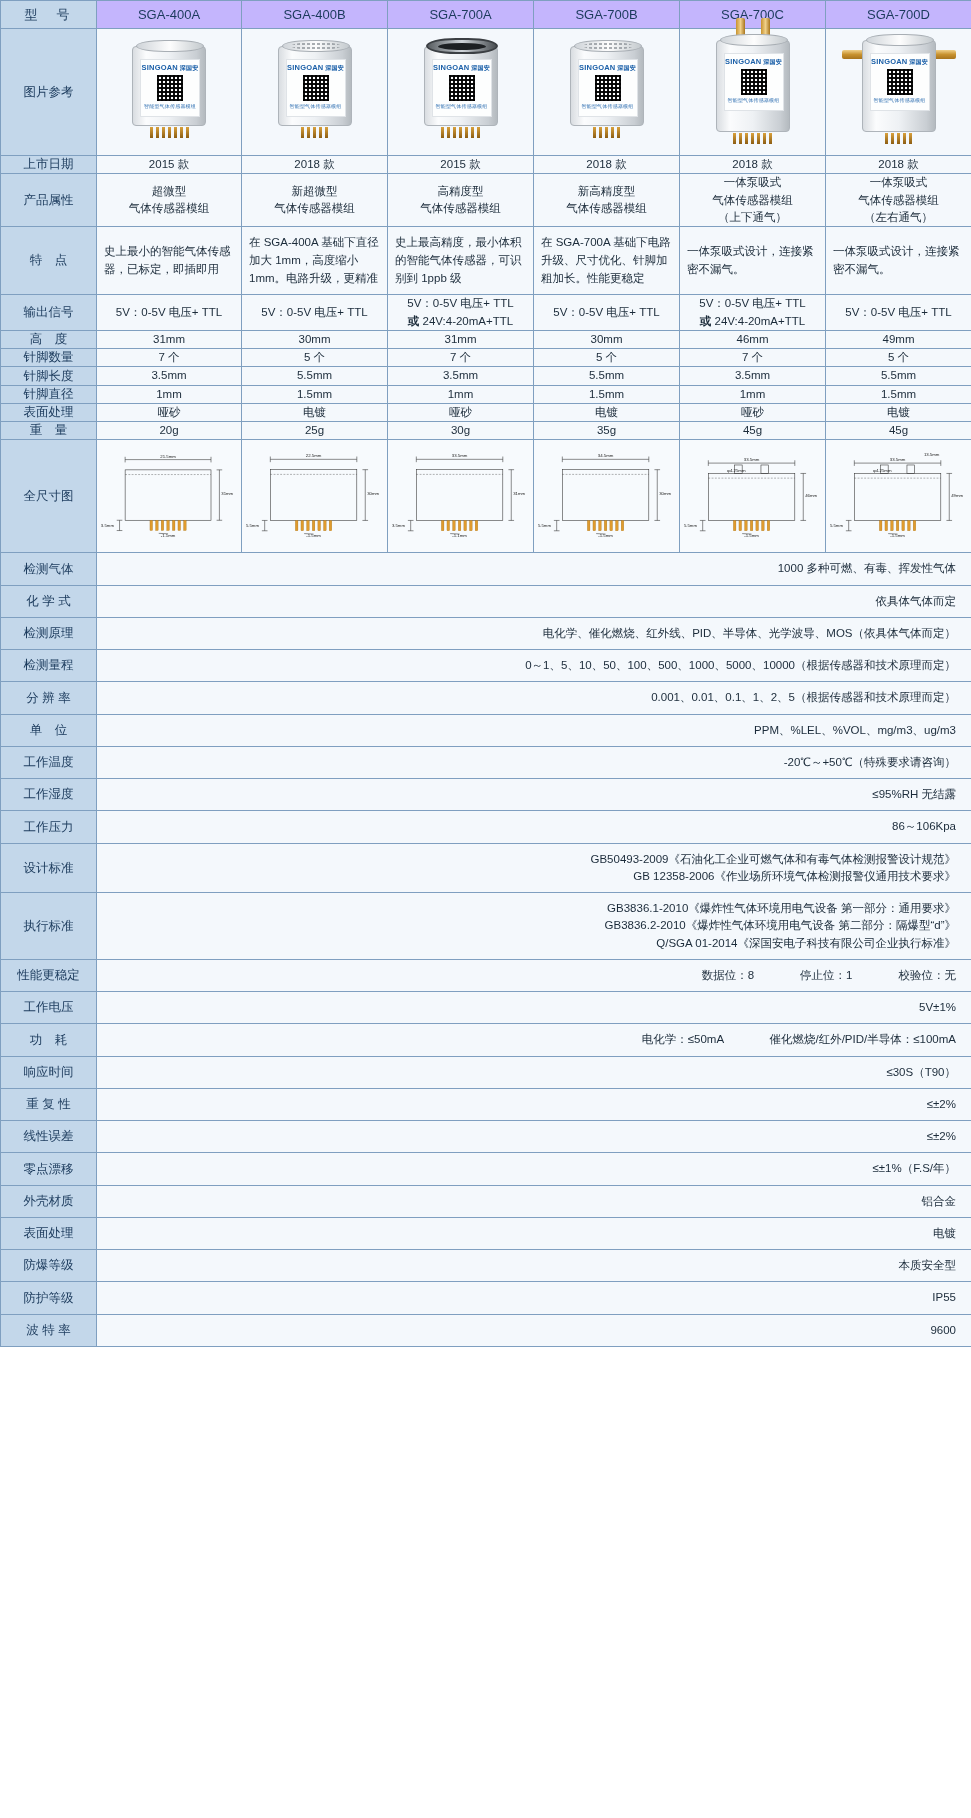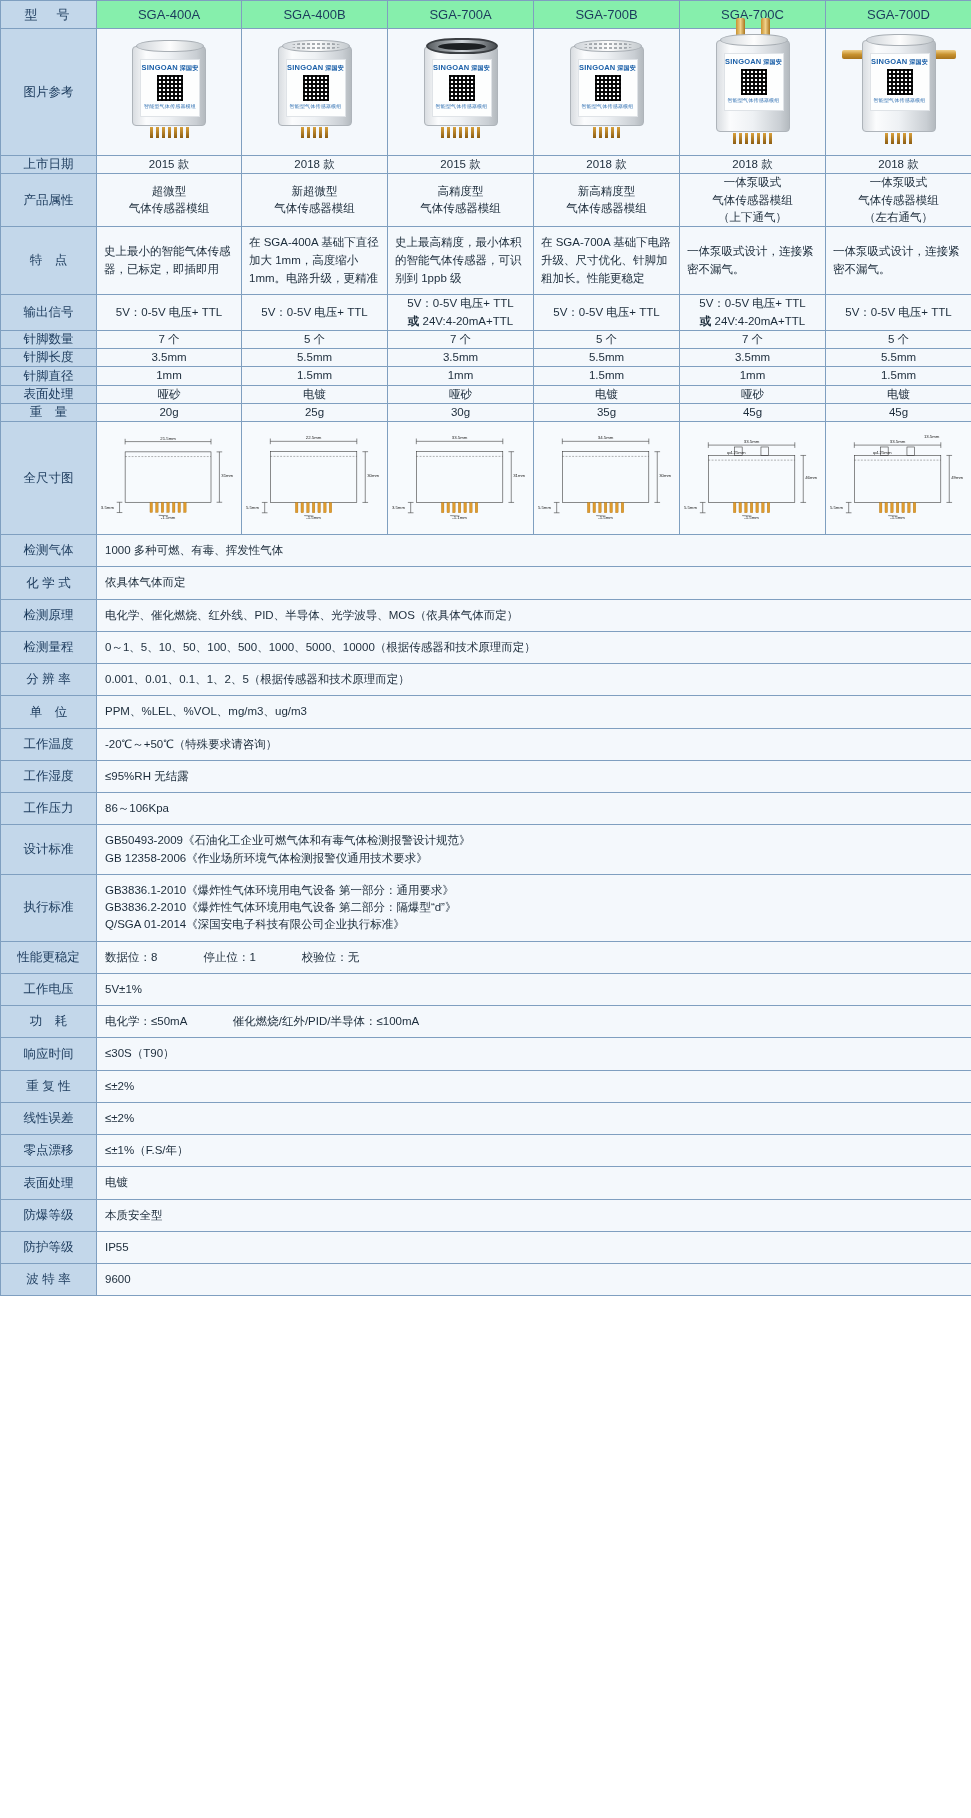--- a/index.html
+++ b/index.html
@@ -24,21 +24,21 @@
     background: #c3d7ea;
     color: #1b3a5c;
     font-weight: bold;
     font-size: 13px;
     text-align: center;
     letter-spacing: 3px;
     width: 96px;
     font-family: Liberation Serif, serif;
   }
   .hdr-model {
-    background: #86efac;
+    background: #c4b5fd;
     color: #1b3a5c;
     font-weight: bold;
     font-size: 13px;
     text-align: center;
     height: 28px;
   }
   .row-label {
     background: #c3d7ea;
     color: #1b3a5c;
     font-weight: bold;
@@ -50,22 +50,22 @@
   }
   .cell {
     background: #f4f8fc;
     font-size: 11.5px;
     color: #1b2b3a;
     text-align: center;
     padding: 6px 5px;
     line-height: 1.5;
   }
   .cell.left {
-    text-align: left;
-    padding: 7px 8px;
+    text-align: right;
+    padding: 7px 15px;
   }
   .cell.just {
     text-align: left;
     padding: 7px 7px;
     line-height: 1.55;
   }
   .cell.img { padding: 4px 2px; background: #f4f8fc; }
   .cell.dim { padding: 2px; background: #f7fafd; }
   .bold-or { font-weight: bold; }
 
@@ -378,20 +378,29 @@
         <td class="cell just">一体泵吸式设计，连接紧密不漏气。</td>
       </tr>
       <tr>
         <td class="row-label">输出信号</td>
         <td class="cell">5V：0-5V 电压+ TTL</td>
         <td class="cell">5V：0-5V 电压+ TTL</td>
         <td class="cell">5V：0-5V 电压+ TTL<br><span class="bold-or">或</span> 24V:4-20mA+TTL</td>
         <td class="cell">5V：0-5V 电压+ TTL</td>
         <td class="cell">5V：0-5V 电压+ TTL<br><span class="bold-or">或</span> 24V:4-20mA+TTL</td>
         <td class="cell">5V：0-5V 电压+ TTL</td>
+      </tr>
+      <tr>
+        <td class="row-label">高　度</td>
+        <td class="cell">31mm</td>
+        <td class="cell">30mm</td>
+        <td class="cell">31mm</td>
+        <td class="cell">30mm</td>
+        <td class="cell">46mm</td>
+        <td class="cell">49mm</td>
       </tr>
       <tr>
         <td class="row-label">针脚数量</td>
         <td class="cell">7 个</td>
         <td class="cell">5 个</td>
         <td class="cell">7 个</td>
         <td class="cell">5 个</td>
         <td class="cell">7 个</td>
         <td class="cell">5 个</td>
       </tr>
@@ -681,20 +690,24 @@
       </tr>
       <tr>
         <td class="row-label">线性误差</td>
         <td class="cell left" colspan="6">≤±2%</td>
       </tr>
       <tr>
         <td class="row-label">零点漂移</td>
         <td class="cell left" colspan="6">≤±1%（F.S/年）</td>
       </tr>
       <tr>
+        <td class="row-label">外壳材质</td>
+        <td class="cell left" colspan="6">铝合金</td>
+      </tr>
+      <tr>
         <td class="row-label">表面处理</td>
         <td class="cell left" colspan="6">电镀</td>
       </tr>
       <tr>
         <td class="row-label">防爆等级</td>
         <td class="cell left" colspan="6">本质安全型</td>
       </tr>
       <tr>
         <td class="row-label">防护等级</td>
         <td class="cell left" colspan="6">IP55</td>

